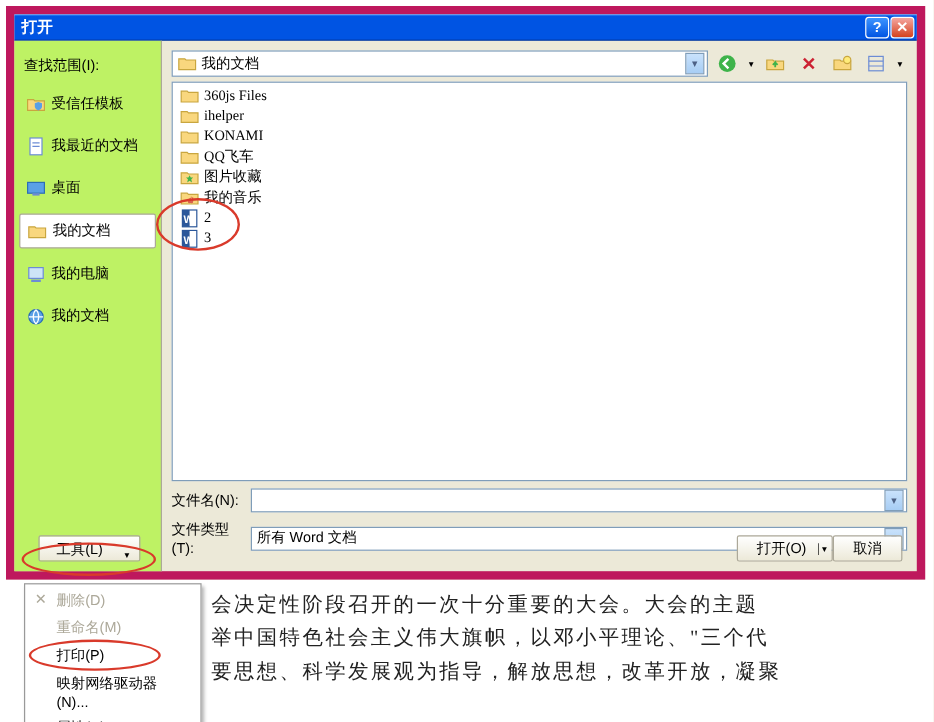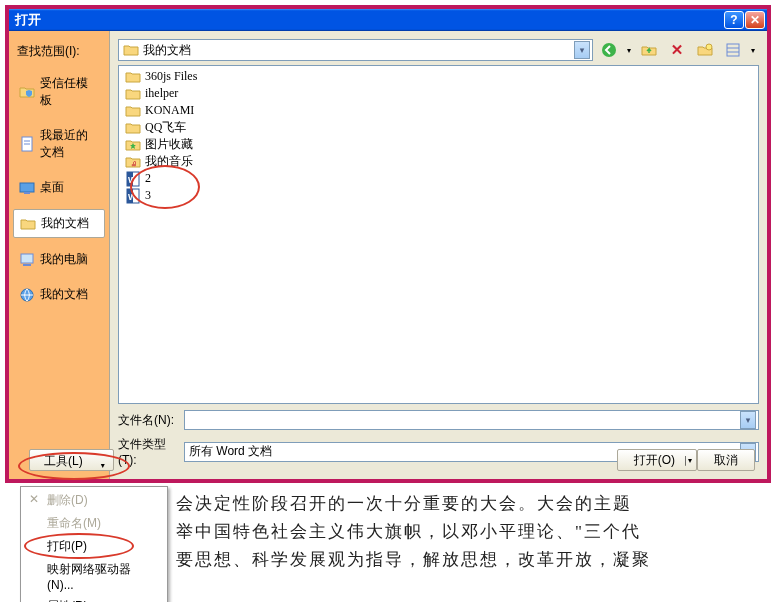--- a/index.html
+++ b/index.html
@@ -1,28 +1,28 @@
 <!DOCTYPE html>
 <html><head>
   <meta charset="utf-8">
   <style>
     * { margin: 0; padding: 0; box-sizing: border-box; }
     body { font-family: "Microsoft YaHei", "SimSun", Tahoma, sans-serif; font-size: 12px; background: #fff; width: 778px; height: 602px; position: relative; overflow: hidden; }
     
-    .dialog { position: absolute; left: 5px; top: 5px; width: 766px; height: 478px; border: 4px solid #be185d; background: #ece9d8; }
+    .dialog { position: absolute; left: 5px; top: 5px; width: 766px; height: 478px; border: 7px solid #be185d; background: #ece9d8; }
     .titlebar { height: 22px; background: linear-gradient(to bottom, #3a93ff 0%, #0054e3 8%, #0054e3 92%, #003399 100%); display: flex; align-items: center; padding: 0 2px 0 6px; }
     .titlebar-text { color: #fff; font-weight: bold; font-size: 13px; flex: 1; }
     .titlebar-btns { display: flex; gap: 1px; }
     .tb-btn { width: 20px; height: 18px; border: 1px solid #fff; border-radius: 3px; display: flex; align-items: center; justify-content: center; font-weight: bold; font-size: 12px; cursor: pointer; }
     .tb-help { background: linear-gradient(#3d95ff,#0054e3); color: #fff; }
     .tb-close { background: linear-gradient(#f5a6a0,#d4411c); color: #fff; }
     
     .dialog-body { display: flex; height: calc(100% - 22px); }
     
-    .left-panel { width: 101px; background: #fdba74; padding: 12px 0 0 0; border-right: 1px solid #aca899; }
+    .left-panel { width: 123px; background: #bef264; padding: 12px 0 0 0; border-right: 1px solid #aca899; }
     .lookup-row { padding: 0 4px 6px 8px; }
     .lookup-label { display: inline-block; }
     .left-items { padding: 4px 4px; }
     .left-item { display: flex; align-items: center; gap: 5px; padding: 5px 6px; margin-bottom: 8px; cursor: pointer; }
     .left-item.sel { background: #fff; border: 1px solid #aca899; border-radius: 2px; }
     .li-icon { width: 16px; height: 16px; display: flex; align-items: center; justify-content: center; }
     
     .right-panel { flex: 1; display: flex; flex-direction: column; padding: 8px 8px 0 8px; }
     .toolbar-row { display: flex; align-items: center; gap: 6px; margin-bottom: 4px; }
     .location-combo { flex: 1; height: 22px; border: 1px solid #7f9db9; background: #fff; display: flex; align-items: center; padding: 0 2px 0 4px; }

